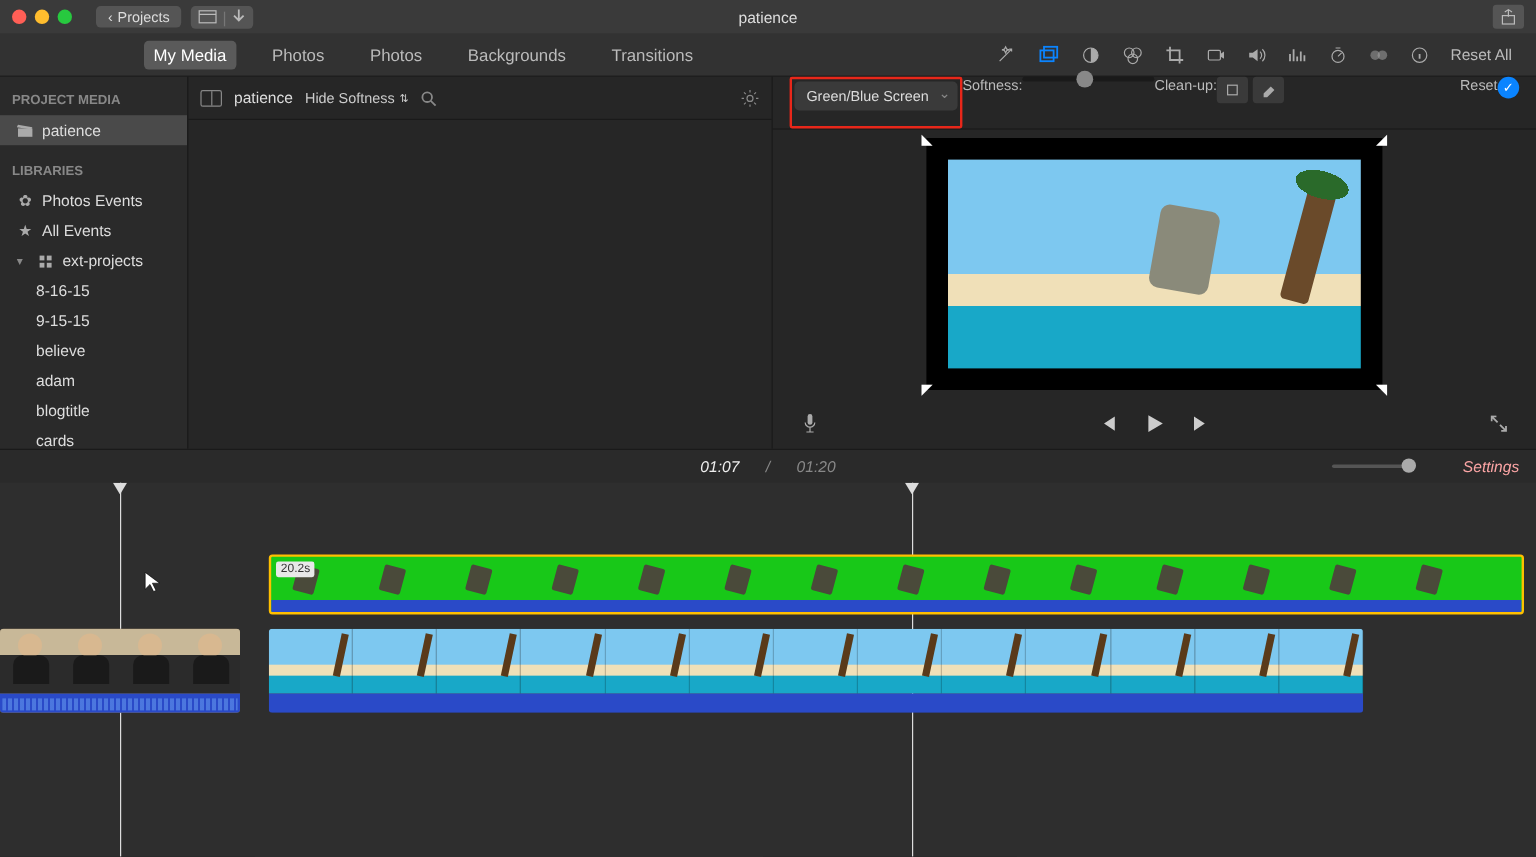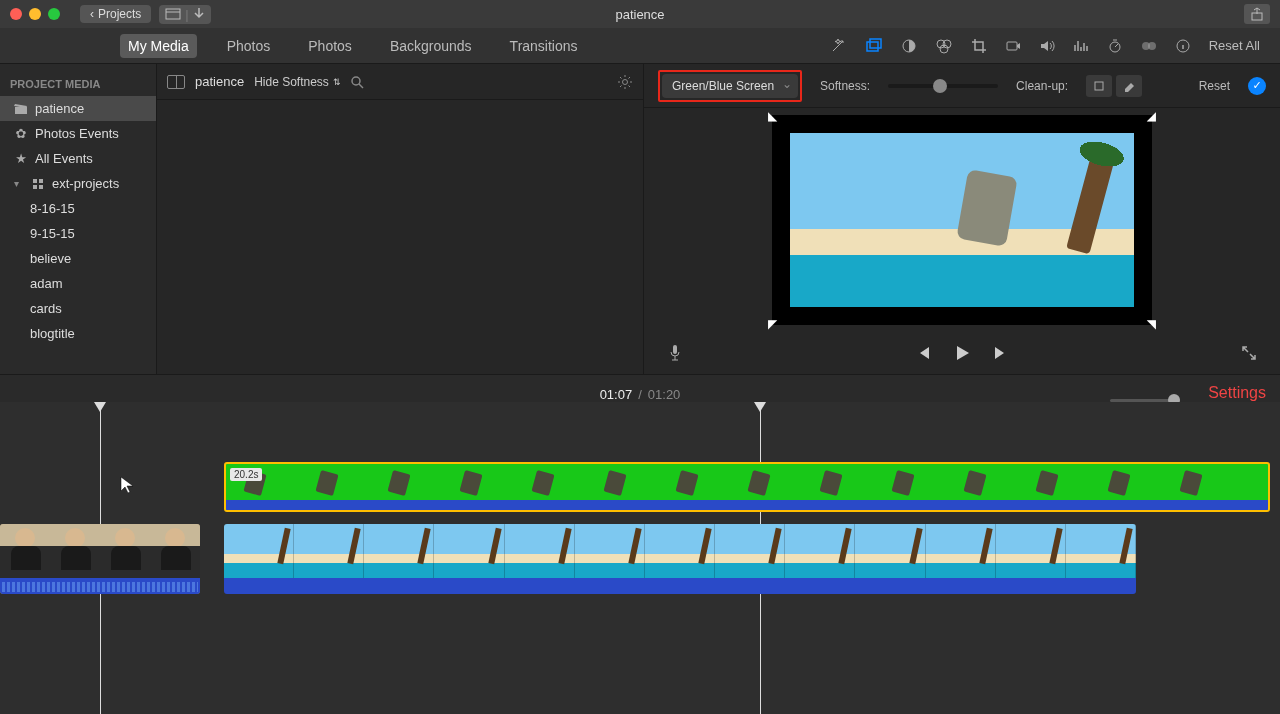--- a/index.html
+++ b/index.html
@@ -67,21 +67,21 @@
 .cat-strip.c3 { left: 340px; }
 .orange-bar { position: absolute; bottom: 4px; left: 0; right: 0; height: 3px; background: #ff9500; }
 .sel-thumb { border: 2px solid #ffbf00; }
 .bb8 { width: 76px; height: 76px; background: #1a1a1a; border-radius: 3px; display: flex; align-items: center; justify-content: center; position: relative; }
 .bb8::before { content:''; width: 42px; height: 42px; border-radius: 50%; background: radial-gradient(circle at 50% 30%, #fff 30%, #f28c1a 30% 55%, #fff 55%); }
 .cam-badge { position: absolute; top: 4px; left: 4px; width: 16px; height: 12px; background: #666; border-radius: 2px; }
 .scrollbar { position: absolute; right: 2px; top: 90px; width: 6px; height: 70px; background: #555; border-radius: 3px; }
 
 
 .viewer { width: 636px; background: #262626; display: flex; flex-direction: column; }
-.overlay-bar { height: 44px; display: flex; align-items: center; padding: 0 14px; gap: 18px; border-bottom: 1px solid #1a1a1a; }
+.overlay-bar { height: 44px; display: flex; padding: 0 14px; gap: 0; border-bottom: 1px solid #1a1a1a; }
 .overlay-dd { border: 2px solid #e8271a; padding: 2px; border-radius: 2px; }
 .overlay-dd-inner { background: #3a3a3a; border-radius: 4px; padding: 5px 24px 5px 10px; font-size: 12px; color: #ddd; position: relative; cursor: pointer; }
 .overlay-dd-inner::after { content: '⌄'; position: absolute; right: 6px; top: 3px; color: #888; }
 .ctl-label { color: #bbb; font-size: 12px; }
 .slider { width: 110px; height: 4px; background: #1a1a1a; border-radius: 2px; position: relative; cursor: pointer; }
 .slider-thumb { position: absolute; top: -5px; width: 14px; height: 14px; border-radius: 50%; background: #888; }
 .cu-box { display: flex; gap: 4px; }
 .cu-btn { width: 26px; height: 22px; background: #3a3a3a; border-radius: 3px; display: flex; align-items: center; justify-content: center; cursor: pointer; }
 .reset-btn { color: #bbb; font-size: 12px; cursor: pointer; margin-left: auto; }
 .check-circ { width: 18px; height: 18px; border-radius: 50%; background: #0a84ff; display: flex; align-items: center; justify-content: center; color: #fff; font-size: 11px; }
@@ -94,26 +94,26 @@
 .palm { position: absolute; right: 30px; top: 10px; width: 24px; height: 110px; background: #6a4a2a; transform: rotate(15deg); border-radius: 4px; }
 .palm::before { content:''; position: absolute; top: -10px; left: -30px; width: 80px; height: 40px; background: radial-gradient(ellipse, #2a6a2a 40%, transparent 40%); }
 .cat-pv { position: absolute; left: 50%; top: 40px; width: 50px; height: 70px; background: #8a8a7a; border-radius: 8px; transform: rotate(10deg); }
 
 .transport { height: 42px; display: flex; align-items: center; justify-content: center; gap: 22px; position: relative; }
 .mic-ic { position: absolute; left: 24px; }
 .full-ic { position: absolute; right: 24px; }
 .tp-btn { color: #ccc; cursor: pointer; font-size: 18px; }
 
 
-.time-info { height: 28px; background: #2a2a2a; display: flex; align-items: flex-end; justify-content: center; gap: 6px; border-top: 1px solid #1a1a1a; position: relative; }
+.time-info { height: 28px; background: #2a2a2a; display: flex; align-items: center; justify-content: center; gap: 22px; border-top: 1px solid #1a1a1a; position: relative; font-style: italic; }
 .time-cur { color: #eee; font-size: 13px; }
 .time-dur { color: #888; font-size: 13px; }
 .zoom-slider { position: absolute; right: 100px; width: 70px; height: 3px; background: #555; border-radius: 2px; }
 .zoom-slider::after { content:''; position: absolute; right: 0; top: -5px; width: 12px; height: 12px; background: #aaa; border-radius: 50%; }
-.settings-btn { position: absolute; right: 14px; color: #ef4444; font-size: 16px; cursor: pointer; }
+.settings-btn { position: absolute; right: 14px; color: #fca5a5; font-size: 13px; cursor: pointer; }
 
 
 .timeline { height: 312px; background: #2e2e2e; position: relative; overflow: hidden; }
 .playhead { position: absolute; top: 0; bottom: 0; width: 1px; background: #ddd; }
 .playhead::before { content: ''; position: absolute; top: 0; left: -6px; width: 12px; height: 10px; background: #ddd; clip-path: polygon(0 0, 100% 0, 50% 100%); }
 .cursor { position: absolute; left: 120px; top: 74px; color: #fff; font-size: 14px; }
 
 .tl-track { position: absolute; height: 50px; border-radius: 3px; overflow: hidden; }
 .tl-overlay { top: 60px; left: 224px; right: 10px; background: #18c818; border: 2px solid #ffbf00; }
 .tl-overlay .aud { position: absolute; bottom: 0; left: 0; right: 0; height: 10px; background: #2a4ac8; }
@@ -260,20 +260,21 @@
     <div class="sb-hdr">PROJECT MEDIA</div>
     <div class="sb-item sel">
       <span class="sb-ic">
         <svg width="14" height="12" viewBox="0 0 14 12">
             <rect x="1" y="4" width="12" height="7" fill="#aaa"></rect>
             <path d="M1 1l12 2-1 2L0 3z" fill="#aaa"></path>
           </svg>
       </span>
       <span>patience</span>
     </div>
+    <div class="sb-hdr" style="margin-top:10px">LIBRARIES</div>
     <div class="sb-item">
       <span class="sb-ic">✿</span>
       <span>Photos Events</span>
     </div>
     <div class="sb-item">
       <span class="sb-ic">★</span>
       <span>All Events</span>
     </div>
     <div class="sb-item">
       <span class="chev">▾</span>
@@ -293,24 +294,24 @@
     <div class="sb-item sb-sub">
         <span>9-15-15</span>
       </div>
     <div class="sb-item sb-sub">
         <span>believe</span>
       </div>
     <div class="sb-item sb-sub">
         <span>adam</span>
       </div>
     <div class="sb-item sb-sub">
+        <span>blogtitle</span>
+      </div>
+    <div class="sb-item sb-sub">
         <span>cards</span>
-      </div>
-    <div class="sb-item sb-sub">
-        <span>blogtitle</span>
       </div>
   </div>
 
   <div class="browser">
     <div class="browser-bar">
       <div class="grid-ic"></div>
       <div class="browser-name">patience</div>
       <div class="hide-rej">
         <span>Hide Softness</span>
         <span style="font-size:9px">⇅</span>

